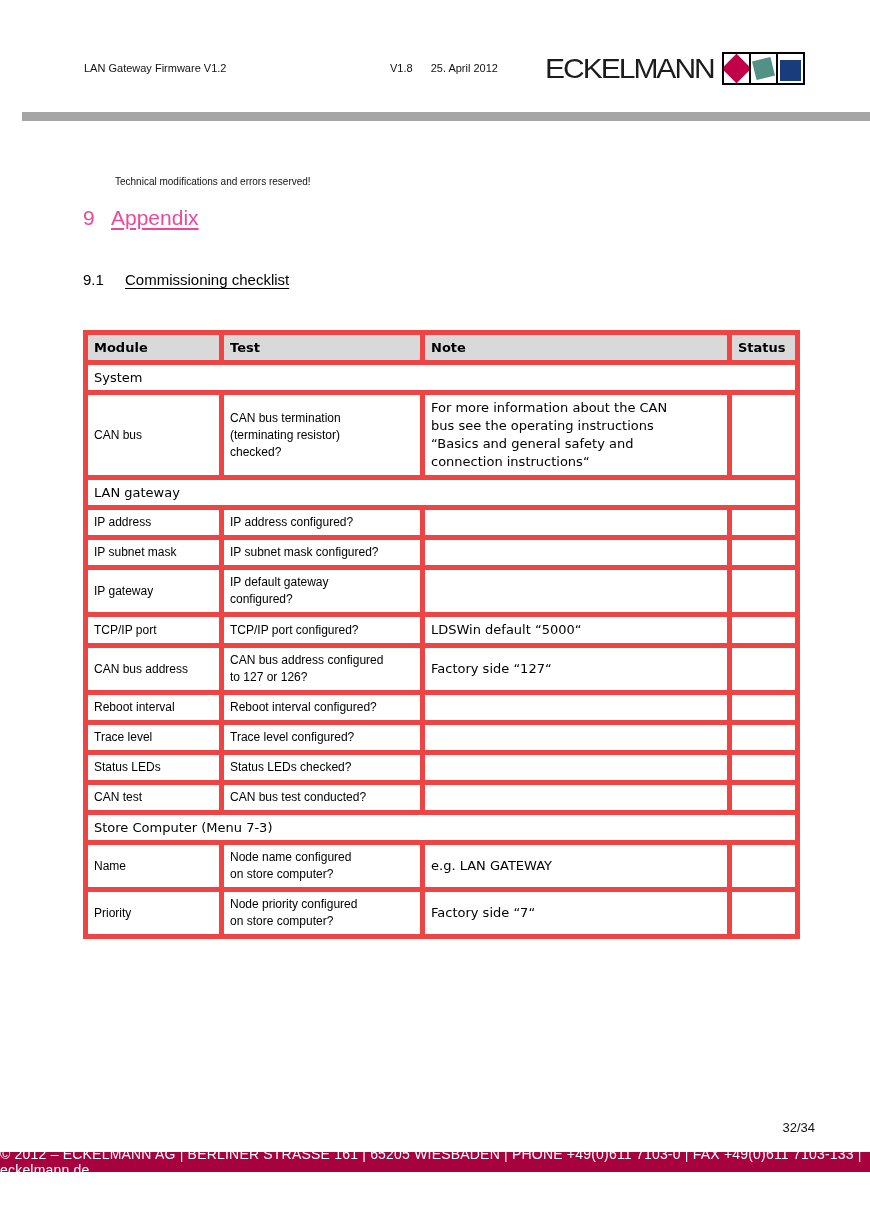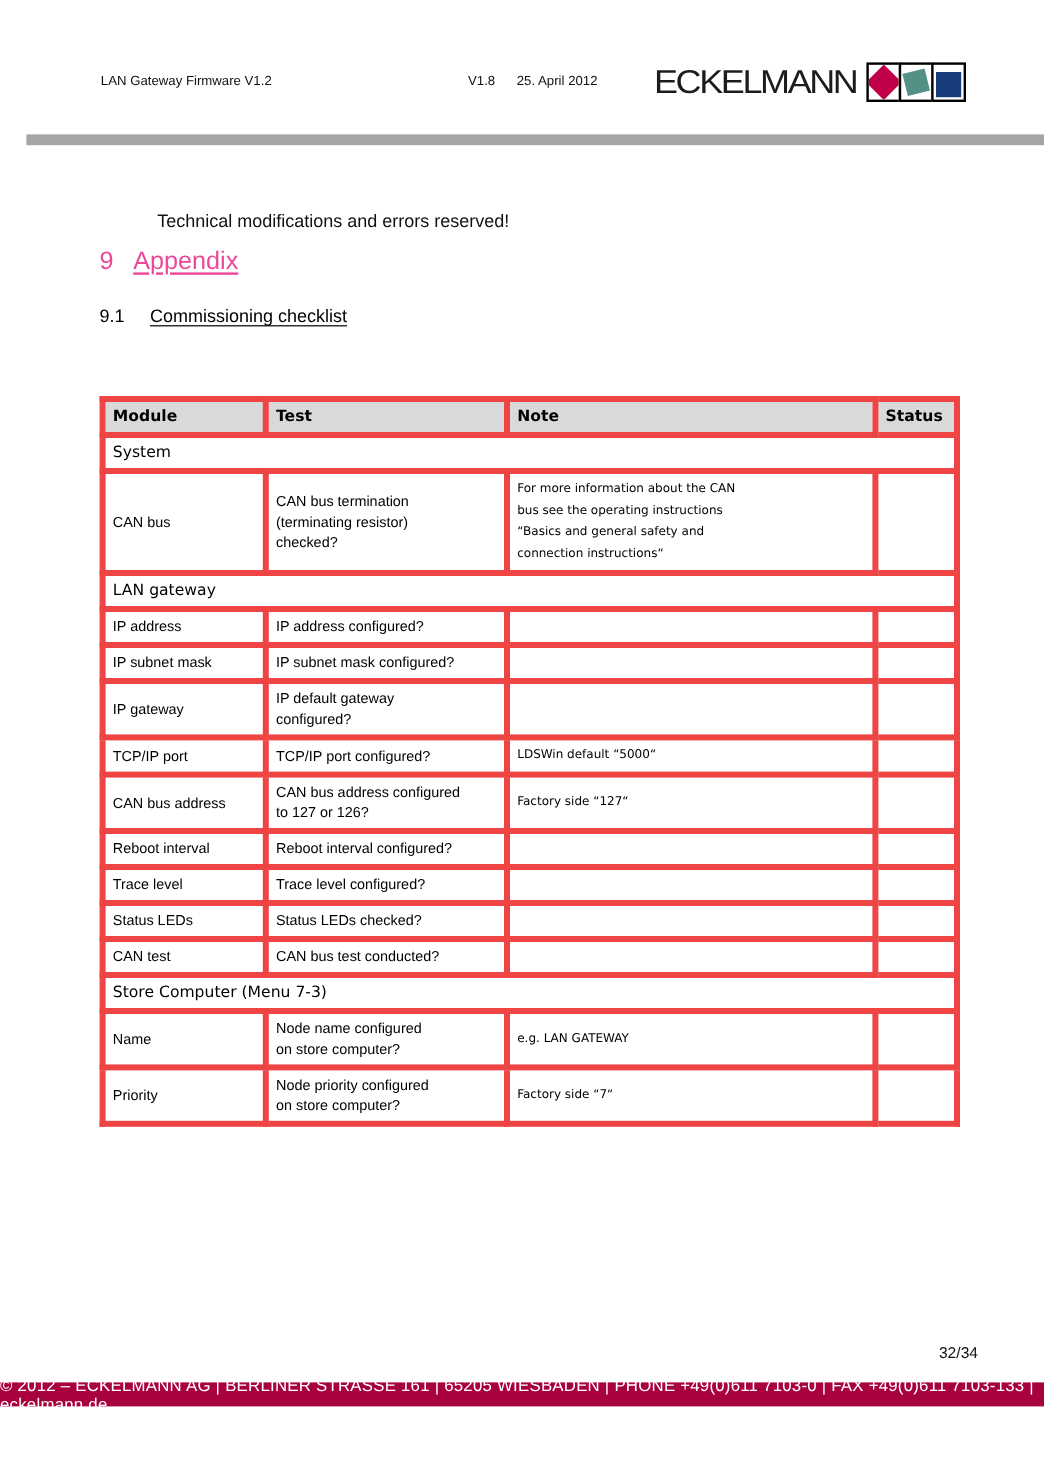--- a/index.html
+++ b/index.html
@@ -44,28 +44,28 @@
   .shape-tilted  { width: 19px; height: 19px; transform: rotate(-14deg); }
   .shape-square  { width: 21px; height: 21px; position: absolute; right: 2px; bottom: 2px; }
 
   .gray-bar {
     position: absolute; left: 22px; right: 0; top: 112px; height: 9px;
     background: #a5a5a5;
   }
 
   .notice {
     position: absolute; left: 115px; top: 176px;
-    font-size: 15px; color: #111; margin-left: 16px;
+    font-size: 10px; color: #111;
   }
 
   
   .h1 { position: absolute; left: 83px; top: 206px; font-size: 21px; font-weight: 400; color: #ec4899; }
   .h1 .num { display: inline-block; width: 28px; }
   .h1 .ttl { text-decoration: underline; text-underline-offset: 3px; }
-  .h2 { position: absolute; left: 83px; top: 255px; font-size: 15px; font-weight: 400; color: #000; }
+  .h2 { position: absolute; left: 83px; top: 271px; font-size: 15px; font-weight: 400; color: #000; }
   .h2 .num { display: inline-block; width: 42px; }
   .h2 .ttl { text-decoration: underline; text-underline-offset: 3px; }
 
   
   .table-wrap { position: absolute; left: 83px; top: 330px; width: 712px; }
   table.checklist {
     border-collapse: collapse; width: 100%;
     table-layout: fixed;
   }
   table.checklist th, table.checklist td {
@@ -84,21 +84,21 @@
     font-family: "DejaVu Sans", sans-serif;
     font-size: 13px; font-weight: normal; line-height: 17px;
   }
   td.cell-module, td.cell-test {
     font-family: "Liberation Sans", sans-serif;
     font-size: 12px; line-height: 17px;
     white-space: pre-line;
   }
   td.cell-note {
     font-family: "DejaVu Sans", sans-serif;
-    font-size: 10px; line-height: 18px;
+    font-size: 13px; line-height: 18px;
     white-space: pre-line;
     margin-left: 10px;
   }
   td.cell-status { font-size: 12px; }
 
   
   .page-num {
     position: absolute; right: 55px; top: 1120px;
     font-size: 13px; color: #111;
   }

